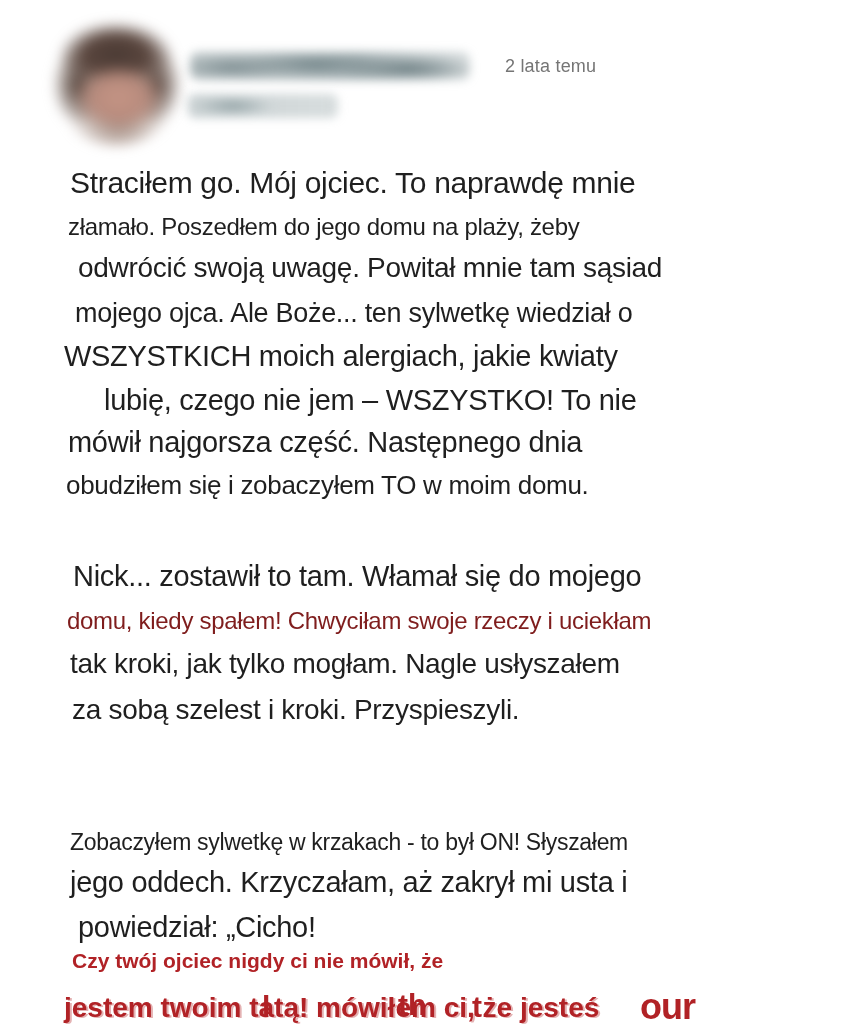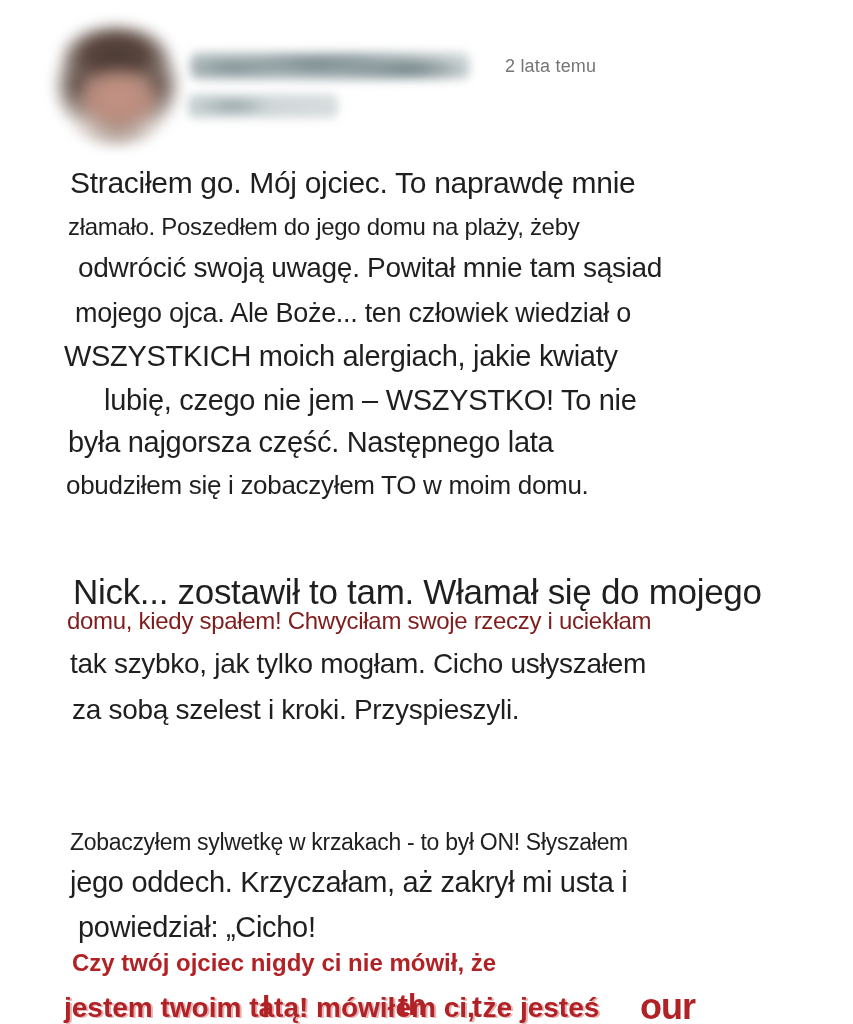--- a/index.html
+++ b/index.html
@@ -80,29 +80,29 @@
 
   .l0  { left: 70px; top: 166px; font-size: 30px; }
   .l1  { left: 68px; top: 213px; font-size: 24px; }
   .l2  { left: 78px; top: 252px; font-size: 28px; }
   .l3  { left: 75px; top: 298px; font-size: 27px; }
   .l4  { left: 64px; top: 340px; font-size: 29px; }
   .l5  { left: 68px; top: 384px; font-size: 29px; margin-left: 36px; }
   .l6  { left: 68px; top: 426px; font-size: 29px; }
   .l7  { left: 66px; top: 470px; font-size: 26px; }
 
-  .l8  { left: 73px; top: 560px; font-size: 35px; margin-top: 12px; }
+  .l8  { left: 73px; top: 560px; font-size: 29px; }
   .l9  { left: 67px; top: 607px; font-size: 24px; }
   .l10 { left: 70px; top: 648px; font-size: 28px; }
   .l11 { left: 72px; top: 694px; font-size: 28px; }
 
   .l12 { left: 70px; top: 829px; font-size: 23px; }
   .l13 { left: 70px; top: 866px; font-size: 29px; }
   .l14 { left: 78px; top: 911px; font-size: 29px; }
-  .l15 { left: 72px; top: 949px; font-size: 24px; font-weight: 600; letter-spacing: 0; text-align: right; }
+  .l15 { left: 72px; top: 949px; font-size: 21px; font-weight: 600; letter-spacing: 0; text-align: right; }
   .l16 { left: 64px; top: 992px; font-size: 28px; font-weight: 600; letter-spacing: 0;
          text-shadow: 2px 1px 0 rgba(177,34,38,0.35); }
 
   
   .frag {
     position: absolute;
     color: #b12226;
     font-weight: 700;
     white-space: nowrap;
   }
@@ -117,29 +117,29 @@
 <div class="screen">
 
   <div class="avatar"></div>
   <div class="redact-name"></div>
   <div class="redact-badge"></div>
   <div class="timestamp">2 lata temu</div>
 
   <div class="tline l0">Straciłem go. Mój ojciec. To naprawdę mnie</div>
   <div class="tline l1">złamało. Poszedłem do jego domu na plaży, żeby</div>
   <div class="tline l2">odwrócić swoją uwagę. Powitał mnie tam sąsiad</div>
-  <div class="tline l3">mojego ojca. Ale Boże... ten człowiek wiedział o</div>
+  <div class="tline l3">mojego ojca. Ale Boże... ten sylwetkę wiedział o</div>
   <div class="tline l4">WSZYSTKICH moich alergiach, jakie kwiaty</div>
   <div class="tline l5">lubię, czego nie jem – WSZYSTKO! To nie</div>
-  <div class="tline l6">była najgorsza część. Następnego lata</div>
+  <div class="tline l6">mówił najgorsza część. Następnego dnia</div>
   <div class="tline l7">obudziłem się i zobaczyłem TO w moim domu.</div>
 
   <div class="tline l8">Nick... zostawił to tam. Włamał się do mojego</div>
   <div class="tline l9 maroon">domu, kiedy spałem! Chwyciłam swoje rzeczy i uciekłam</div>
-  <div class="tline l10">tak szybko, jak tylko mogłam. Cicho usłyszałem</div>
+  <div class="tline l10">tak kroki, jak tylko mogłam. Nagle usłyszałem</div>
   <div class="tline l11">za sobą szelest i kroki. Przyspieszyli.</div>
 
   <div class="tline l12">Zobaczyłem sylwetkę w krzakach - to był ON! Słyszałem</div>
   <div class="tline l13">jego oddech. Krzyczałam, aż zakrył mi usta i</div>
   <div class="tline l14">powiedział: „Cicho!</div>
   <div class="tline l15 red">Czy twój ojciec nigdy ci nie mówił, że</div>
   <div class="tline l16 red">jestem twoim tatą! mówiłem ci, że jesteś</div>
 
   <div class="frag f0">l</div>
   <div class="frag f1">th</div>

